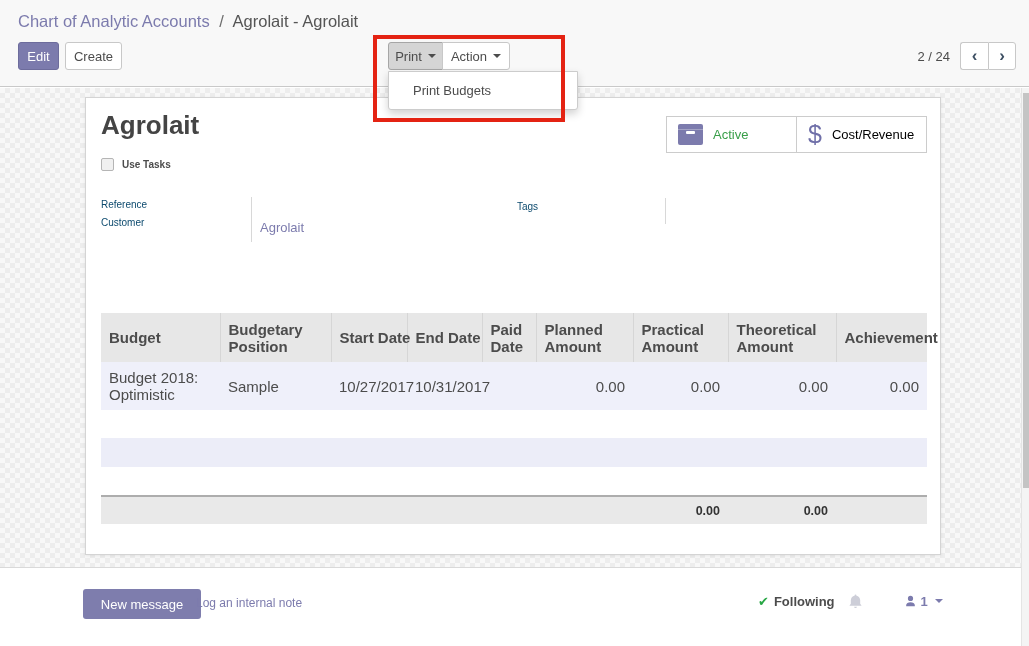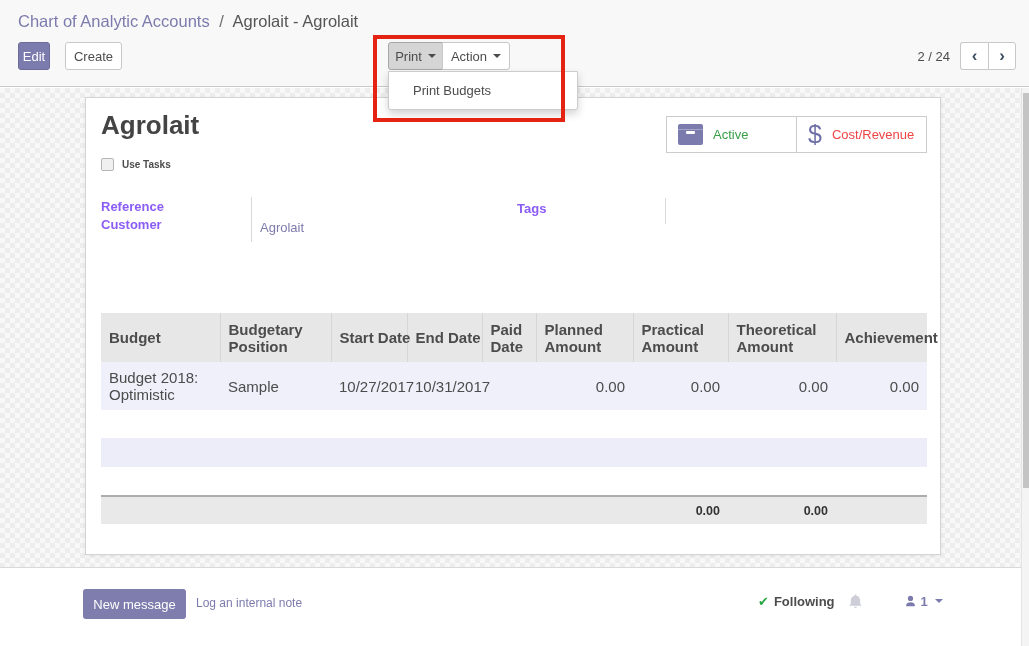--- a/index.html
+++ b/index.html
@@ -9,21 +9,21 @@
 
   
   .control-panel { position:absolute; left:0; top:0; width:1029px; height:87px; background:#f8f8f8; border-bottom:1px solid #c9c9c9; }
   .breadcrumb { position:absolute; left:18px; top:12px; font-size:16.5px; }
   .breadcrumb .bc-parent { color:#7c7bad; cursor:pointer; }
   .breadcrumb .bc-sep { color:#6e6e6e; margin:0 5px; }
   .breadcrumb .bc-current { color:#555; }
   .btn { display:inline-flex; align-items:center; justify-content:center; height:28px; font-size:13px; border-radius:3px; cursor:pointer; }
   .btn-primary { background:#7c7bad; border:1px solid #6d6c9c; color:#fff; }
   .btn-default { background:#fff; border:1px solid #c8c8c8; color:#4c4c4c; }
-  .btn-edit { position:absolute; left:18px; top:42px; width:32px; }
+  .btn-edit { position:absolute; left:18px; top:42px; width:41px; }
   .btn-create { position:absolute; left:65px; top:42px; width:57px; }
   .btn-print { position:absolute; left:388px; top:42px; width:55px; background:#d5d5d5; border:1px solid #a6a6a6; border-radius:3px 0 0 3px; }
   .btn-action { position:absolute; left:442px; top:42px; width:68px; border-radius:0 3px 3px 0; }
   .caret { display:inline-block; width:0; height:0; border-left:4px solid transparent; border-right:4px solid transparent; border-top:4px solid #4c4c4c; margin-left:6px; }
   .pager-value { position:absolute; right:79px; top:49px; font-size:13px; color:#4c4c4c; }
   .pager-nav { position:absolute; left:960px; top:42px; display:flex; }
   .pager-btn { width:28px; height:28px; background:#fff; border:1px solid #c8c8c8; display:flex; align-items:center; justify-content:center; font-size:17px; font-weight:bold; color:#3d4f63; cursor:pointer; }
   .pager-prev { border-radius:3px 0 0 3px; border-right:none; }
   .pager-next { border-radius:0 3px 3px 0; }
 
@@ -39,29 +39,29 @@
     background-image:conic-gradient(#ededed 25%, #f8f8f8 0 50%, #ededed 0 75%, #f8f8f8 0);
     background-size:10px 10px; }
 
   
   .sheet { position:absolute; left:85px; top:9px; width:856px; height:458px; background:#fff; border:1px solid #d4d4d4; box-shadow:0 1px 3px rgba(0,0,0,.08); }
   .sheet-title { position:absolute; left:15px; top:12px; font-size:26px; font-weight:bold; color:#444; }
   .use-tasks { position:absolute; left:15px; top:60px; display:flex; align-items:center; }
   .checkbox { width:13px; height:13px; background:#f0f0f0; border:1px solid #b5b5b5; border-radius:2px; }
   .use-tasks-label { margin-left:8px; font-size:10px; font-weight:bold; color:#4c4c4c; }
 
-  .fld-label { position:absolute; font-size:13px; font-weight:bold; color:#8b5cf6; }
+  .fld-label { position:absolute; font-size:10px; font-weight:normal; color:#0c4a6e; }
   .fld-sep { position:absolute; width:1px; background:#d8d8d8; }
   .fld-link { position:absolute; font-size:13px; color:#7c7bad; cursor:pointer; }
 
   .stat-buttons { position:absolute; left:580px; top:18px; width:261px; height:37px; border:1px solid #ccc; background:#fff; display:flex; }
   .stat-btn { display:flex; align-items:center; gap:10px; padding:0 11px; font-size:13px; cursor:pointer; flex:1; }
   .stat-btn + .stat-btn { border-left:1px solid #ccc; }
   .stat-label-active { color:#389e48; }
-  .stat-label-cost { color:#ef4444; }
+  .stat-label-cost { color:#000000; }
   .archive-icon { width:25px; height:21px; background:#7c7bad; border-radius:2px; position:relative; flex:0 0 auto; }
   .archive-icon::before { content:''; position:absolute; left:8px; top:7px; width:9px; height:3px; background:#fff; border-radius:1px; }
   .archive-icon::after { content:''; position:absolute; left:0; right:0; top:5px; height:1px; background:rgba(255,255,255,.3); }
   .dollar-icon { font-size:25px; color:#6f6fa8; font-weight:500; line-height:1; flex:0 0 auto; }
 
   
   .tab { position:absolute; left:15px; top:178px; width:108px; height:37px; background:#fff; border:1px solid #ccc; border-bottom:none; border-radius:3px 3px 0 0; display:flex; align-items:center; justify-content:center; font-size:13px; color:#555; cursor:pointer; }
   table.budget-table { position:absolute; left:15px; top:215px; width:826px; border-collapse:collapse; table-layout:fixed; font-size:15px; }
   .budget-table th { background:#e7e7e7; color:#4c4c4c; font-weight:bold; text-align:left; padding:6px 8px; height:49px; vertical-align:middle; border-right:1px solid #d6d6d6; }
   .budget-table th:last-child { border-right:none; }
@@ -69,21 +69,21 @@
   .budget-table td { background:#eff0fa; color:#4c4c4c; padding:6px 8px; height:48px; vertical-align:middle; }
   .budget-table td.nowrap, .budget-table th.nowrap { white-space:nowrap; }
   .empty-band { position:absolute; left:15px; top:340px; width:826px; height:29px; background:#ecedf8; }
   .table-footer { position:absolute; left:15px; top:397px; width:826px; height:29px; background:#e9e9e9; border-top:2px solid #adadad; font-size:12.5px; font-weight:bold; color:#333; }
   .footer-total { position:absolute; top:0; height:27px; display:flex; align-items:center; justify-content:flex-end; padding-right:8px; }
   .footer-total.practical { left:532px; width:95px; }
   .footer-total.theoretical { left:627px; width:108px; }
 
   
   .chatter { position:absolute; left:0; top:567px; width:1029px; height:79px; background:#fff; border-top:1px solid #d9d9d9; }
-  .btn-new-message { position:absolute; left:83px; top:21px; width:103px; height:30px; background:#7e7dad; border:none; color:#fff; }
+  .btn-new-message { position:absolute; left:83px; top:21px; width:118px; height:30px; background:#7e7dad; border:none; color:#fff; }
   .log-note-link { position:absolute; left:196px; top:28px; font-size:12px; color:#7c7bad; cursor:pointer; }
   .follow-cluster { position:absolute; left:758px; top:25px; display:flex; align-items:center; font-size:13px; }
   .check-icon { color:#28a745; font-size:13px; font-weight:bold; margin-right:5px; }
   .following-label { font-weight:bold; color:#4c4c4c; }
   .bell-icon { margin-left:13px; display:inline-flex; cursor:pointer; }
   .follower-group { margin-left:41px; display:inline-flex; align-items:center; cursor:pointer; }
   .person-icon { display:inline-flex; margin-right:4px; }
   .follower-count { color:#7c7bad; font-weight:bold; }
   .follower-caret { width:0; height:0; border-left:4px solid transparent; border-right:4px solid transparent; border-top:4px solid #7c7bad; margin-left:7px; }
 

